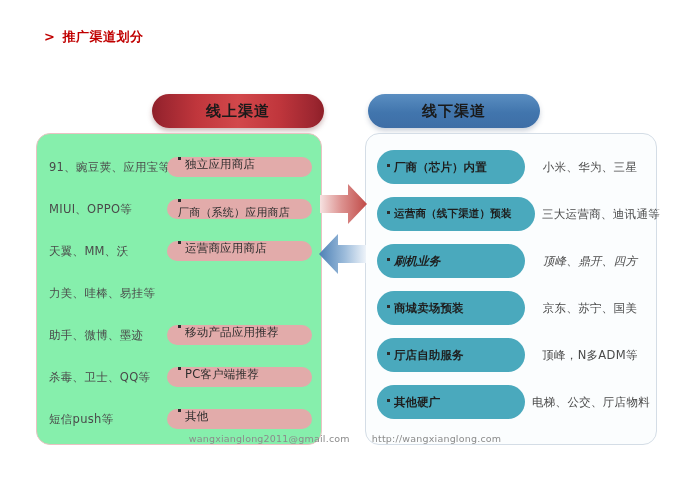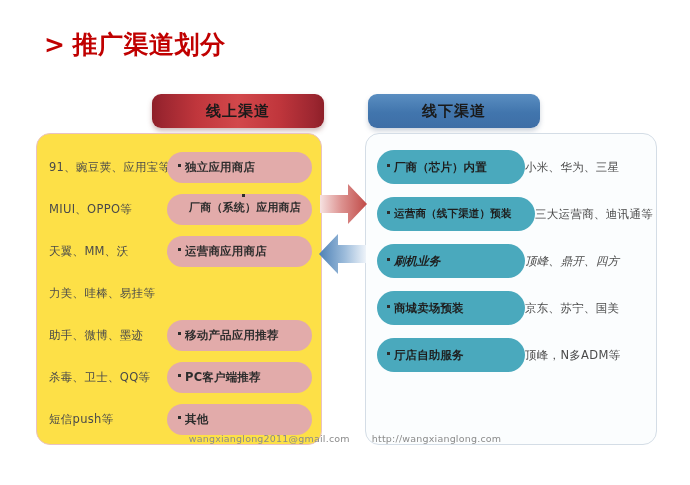--- a/index.html
+++ b/index.html
@@ -14,38 +14,38 @@
     overflow: hidden;
     font-family: "DejaVu Sans", "Liberation Sans", sans-serif;
     color: #3a3a3a;
   }
 
   
   #slide-title {
     position: absolute;
     left: 44px;
     top: 28px;
-    font-size: 25px;
+    font-size: 13px;
     font-weight: bold;
     color: #c00000;
     letter-spacing: 0.5px;
     white-space: nowrap;
   }
   #slide-title .chev {
     margin-right: 7px;
     font-weight: bold;
   }
 
   
   .header-pill {
     position: absolute;
     height: 34px;
     line-height: 34px;
     text-align: center;
-    border-radius: 9px;
+    border-radius: 17px;
     font-size: 15px;
     font-weight: bold;
     color: #1a1a1a;
     letter-spacing: 1px;
   }
   #header-online {
     left: 152px;
     top: 94px;
     width: 172px;
     background: linear-gradient(to right,
@@ -66,21 +66,21 @@
     position: absolute;
     border-radius: 14px;
     box-sizing: border-box;
   }
   #panel-online {
     left: 36px;
     top: 133px;
     width: 286px;
     height: 312px;
     border: 1.3px solid #e9c2c2;
-    background: #fde047;
+    background: #86efac;
   }
   #panel-offline {
     left: 365px;
     top: 133px;
     width: 292px;
     height: 312px;
     border: 1.3px solid #d4dde6;
     background: #fbfdfe;
   }
 
@@ -100,55 +100,54 @@
   .src-label {
     width: 118px;
     flex: 0 0 118px;
     font-size: 11.5px;
     color: #4a4a4a;
     white-space: nowrap;
     letter-spacing: 0.3px;
   }
   .pill-pink {
     flex: 1 1 auto;
-    height: 31px;
+    height: 20px;
     border-radius: 17px;
     background: #e2abaa;
     display: flex;
-    align-items: center;
     padding-left: 11px;
     box-sizing: border-box;
     font-size: 11.5px;
-    font-weight: bold;
+    font-weight: normal;
     color: #2d2d2d;
     white-space: nowrap;
     letter-spacing: 0.2px;
   }
 
   
-  #panel-offline .row { padding: 0 8px 0 11px; }
+  #panel-offline .row { padding: 0 8px 0 11px; text-align: center; }
   .pill-teal {
     flex: 0 0 148px;
     width: 148px;
     height: 34px;
     border-radius: 17px;
     background: #4aa9bd;
     display: flex;
     align-items: center;
     padding-left: 10px;
     box-sizing: border-box;
     font-size: 11.5px;
     font-weight: bold;
     color: #1e1e1e;
     white-space: nowrap;
     letter-spacing: 0.1px;
   }
   .vendor-label {
     flex: 1 1 auto;
-    padding-left: 0;
+    padding-left: 7px;
     font-size: 11.5px;
     color: #4a4a4a;
     white-space: nowrap;
     letter-spacing: 0.3px;
   }
   .bullet {
     display: inline-block;
     width: 3px;
     height: 3px;
     background: #2d2d2d;
@@ -274,20 +273,27 @@
         <span>商城卖场预装</span>
       </div>
       <div class="vendor-label">京东、苏宁、国美</div>
     </div>
     <div class="row" style="top: 200px;">
       <div class="pill-teal">
         <span class="bullet"></span>
         <span>厅店自助服务</span>
       </div>
       <div class="vendor-label">顶峰，N多ADM等</div>
+    </div>
+    <div class="row" style="top: 247px;">
+      <div class="pill-teal">
+        <span class="bullet"></span>
+        <span>其他硬广</span>
+      </div>
+      <div class="vendor-label">电梯、公交、厅店物料</div>
     </div>
   </div>
 
 <div id="arrow-right">
   <svg width="48" height="44" viewBox="0 0 48 44">
     <defs>
       <linearGradient id="gradRight" x1="0" y1="0" x2="1" y2="0">
         <stop offset="0%" stop-color="#f6e2e1"></stop>
         <stop offset="45%" stop-color="#dd9391"></stop>
         <stop offset="100%" stop-color="#c04a47"></stop>

